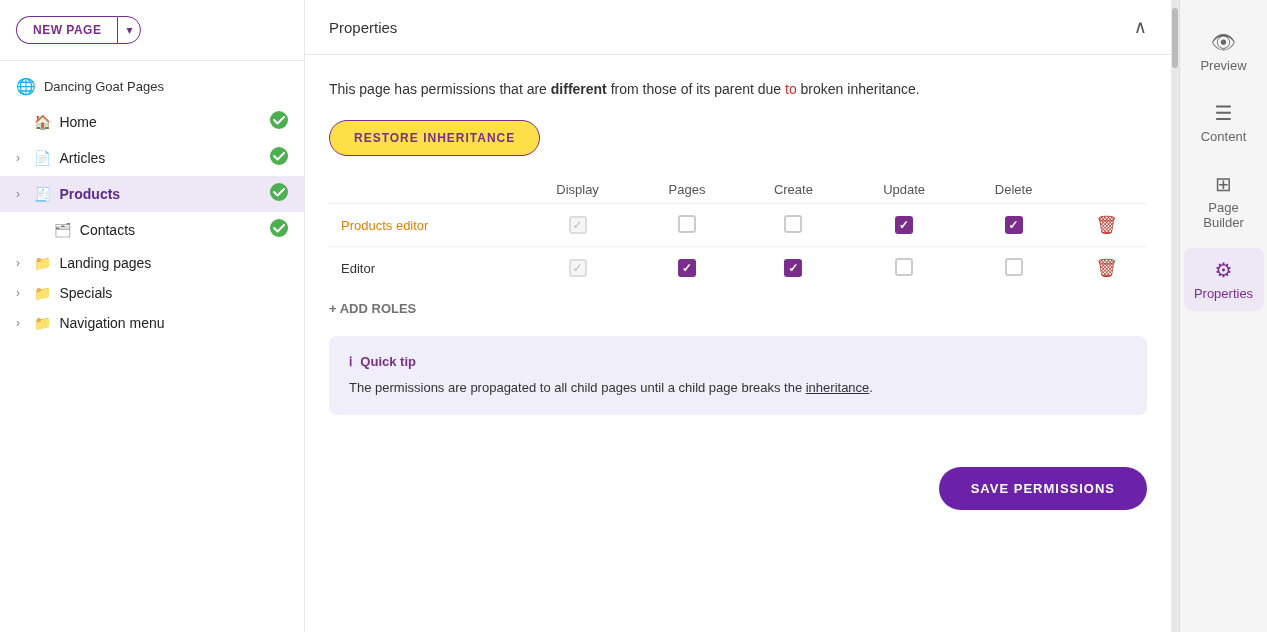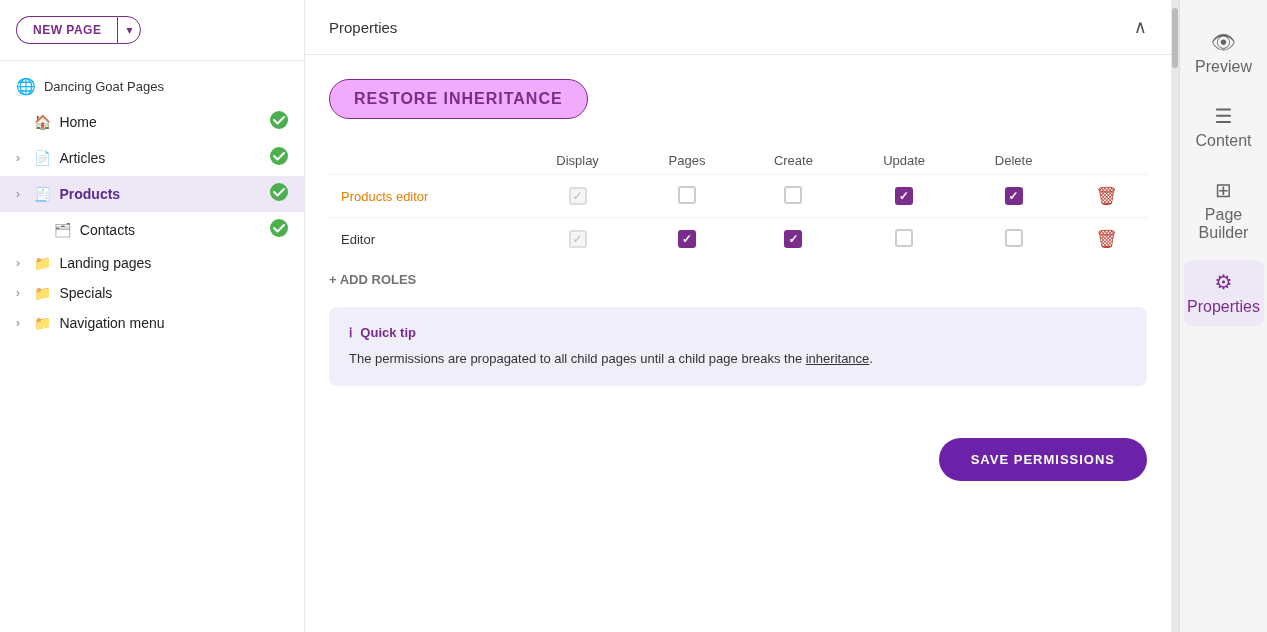--- a/index.html
+++ b/index.html
@@ -95,29 +95,29 @@
     .collapse-btn { background: none; border: none; cursor: pointer; font-size: 18px; color: #555; }
 
     .permissions-body { padding: 24px 24px 16px 24px; }
 
     .broken-msg { font-size: 14px; color: #333; margin-bottom: 20px; line-height: 1.5; }
     .broken-msg strong { font-weight: 700; }
     .broken-msg .to { color: #d32f2f; }
 
     .restore-btn {
       border: 1.5px solid #7b2d8b;
-      background: #f0abfc;
+      background: #fde047;
       color: #7b2d8b;
-      font-size: 16px;
+      font-size: 12px;
       font-weight: 700;
       letter-spacing: 1px;
       padding: 10px 24px;
       border-radius: 24px;
       cursor: pointer;
-      margin-bottom: 28px;
+      margin-bottom: 20px;
     }
 
     
     .perm-table { width: 100%; border-collapse: collapse; }
     .perm-table thead th {
       font-size: 13px;
       color: #555;
       font-weight: 500;
       padding: 6px 12px;
       text-align: center;
@@ -212,21 +212,21 @@
       align-items: center;
       padding: 10px 12px;
       border-radius: 8px;
       cursor: pointer;
       width: 80px;
       gap: 4px;
     }
     .rp-item.active { background: #ede7f6; }
     .rp-icon { font-size: 20px; color: #666; }
     .rp-item.active .rp-icon { color: #7b2d8b; }
-    .rp-label { font-size: 16px; color: #666; text-align: center; }
+    .rp-label { font-size: 13px; color: #666; text-align: center; }
     .rp-item.active .rp-label { color: #7b2d8b; }
 
     
     .scroll-track {
       width: 8px;
       background: #e8e8e8;
       flex-shrink: 0;
       position: relative;
     }
     .scroll-thumb {
@@ -307,20 +307,23 @@
     </div>
 </div>
 
 <div class="main">
   <div class="permissions-panel">
     <div class="permissions-header">
       <span class="permissions-header-title">Properties</span>
       <button class="collapse-btn">∧</button>
     </div>
     <div class="permissions-body">
+      <p class="broken-msg">
+        <span>This page has permissions that are </span><strong>different</strong><span> from those of its parent due </span><span class="to">to</span><span> broken inheritance.</span>
+      </p>
       <button class="restore-btn">RESTORE INHERITANCE</button>
 
       <table class="perm-table">
         <thead>
           <tr>
             <th></th>
             <th>Display</th>
             <th>Pages</th>
             <th>Create</th>
             <th>Update</th>

